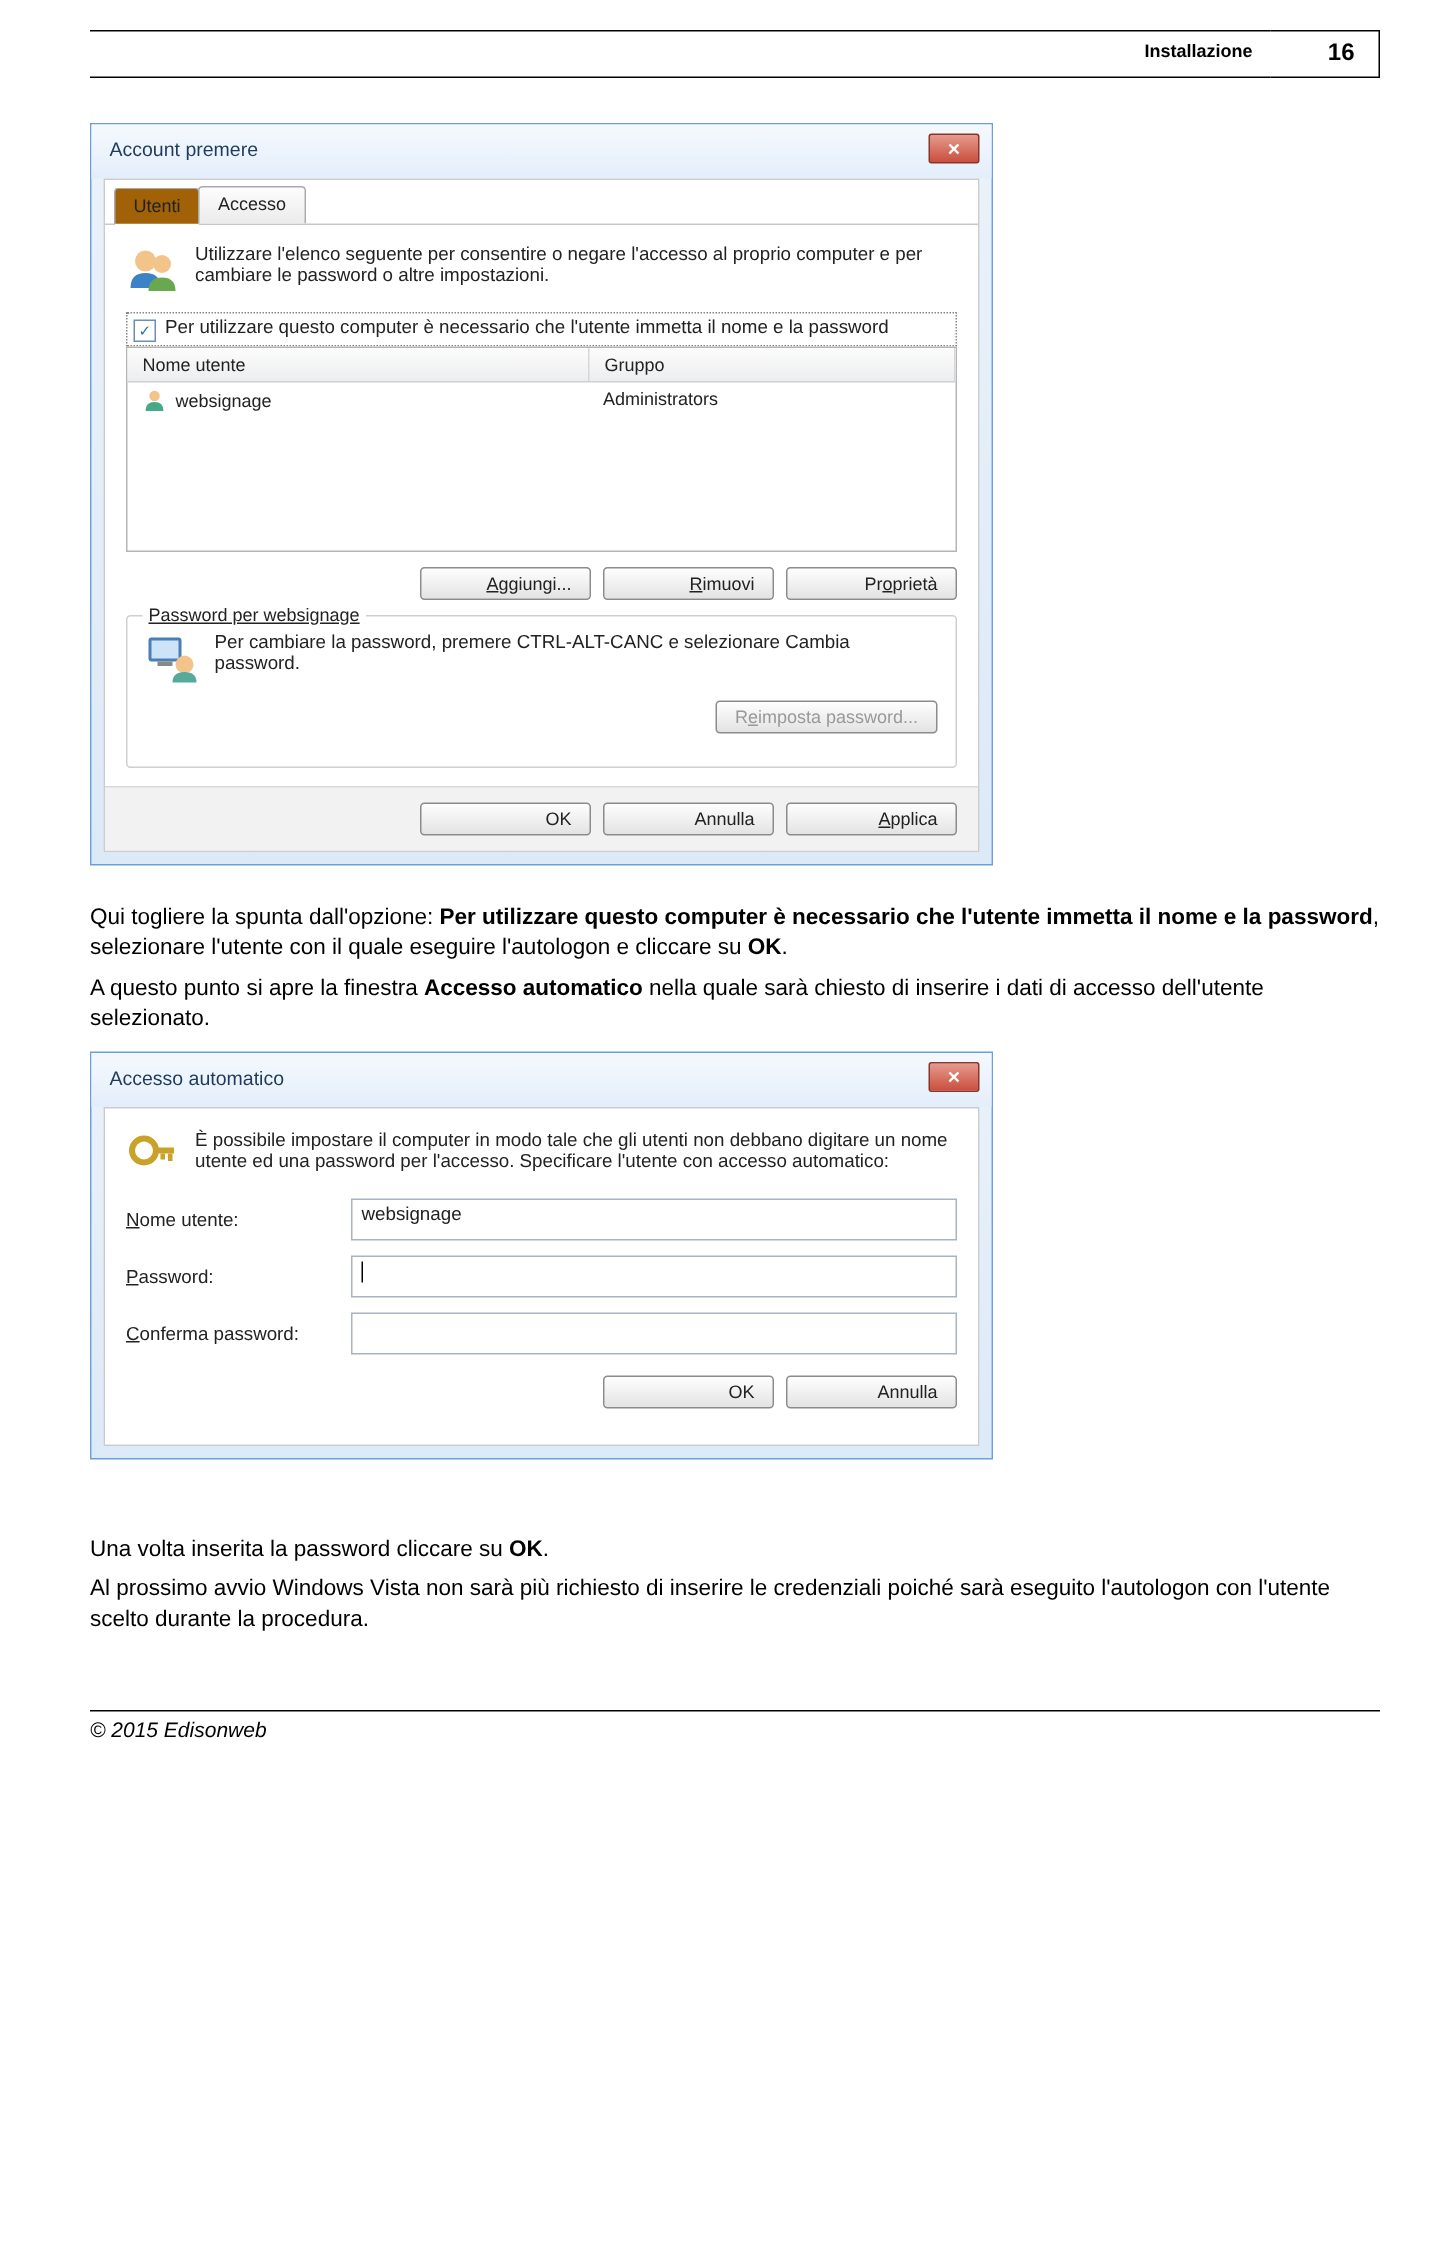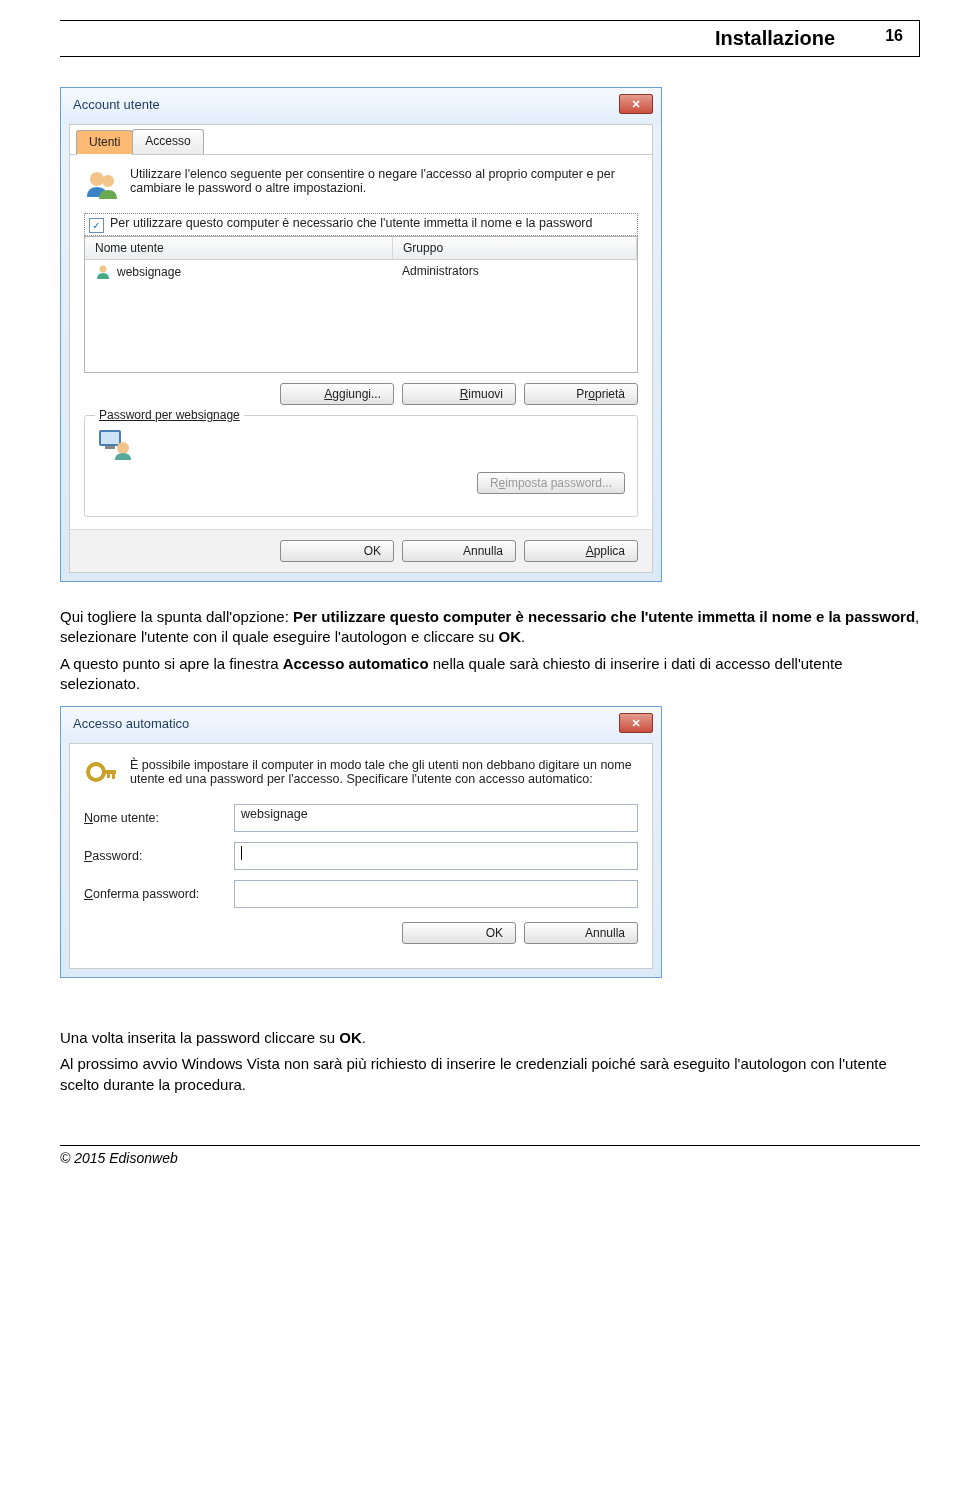--- a/index.html
+++ b/index.html
@@ -14,21 +14,21 @@
     padding: 20px 40px 10px 60px;
   }
   .header-row {
     display: flex;
     justify-content: flex-end;
     align-items: stretch;
     margin-bottom: 30px;
   }
   .header-title {
     font-weight: bold;
-    font-size: 20px;
+    font-size: 12px;
     padding: 6px 12px;
     border-top: 1.5px solid #000;
     border-bottom: 1.5px solid #000;
     flex: 1;
     text-align: right;
   }
   .header-pagenum {
     font-weight: bold;
     font-size: 16px;
     padding: 6px 16px;
@@ -70,21 +70,21 @@
     display:flex; gap:0; padding: 4px 6px 0 6px; background:#fff;
     border-bottom:1px solid #c9c9c9;
   }
   .tab {
     padding:4px 12px 5px; border:1px solid #aaa; border-bottom:none;
     border-radius:3px 3px 0 0; background:linear-gradient(#fdfdfd,#ebebeb);
     font-size:12px; margin-right:-1px;
     position:relative;
   }
   .tab.active {
-    background:#fdba74; border-bottom:1px solid #fff; top:1px; z-index:2;
+    background:#a16207; border-bottom:1px solid #fff; top:1px; z-index:2;
   }
   .tab-content { padding: 12px 14px; }
   .row { display:flex; gap:10px; align-items:flex-start; margin-bottom:10px;}
   .icon-users {
     width:36px;height:36px;flex-shrink:0;
   }
   .checkbox-row {
     display:flex; align-items:flex-start; gap:6px;
     border:1px dotted #888; padding:2px 4px;
   }
@@ -151,21 +151,21 @@
 
 <div class="page">
 
   <div class="header-row">
     <div class="header-title">Installazione</div>
     <div class="header-pagenum">16</div>
   </div>
 
   <div class="screenshot">
     <div class="titlebar">
-      <span class="title">Account utente</span>
+      <span class="title">Account premere</span>
       <div class="close-btn">✕</div>
     </div>
     <div class="dialog-body">
       <div class="tabs">
         <div class="tab active">Utenti</div>
         <div class="tab">Accesso</div>
       </div>
       <div class="tab-content">
         <div class="row">
           <svg class="icon-users" viewBox="0 0 36 36">
@@ -204,20 +204,21 @@
         <div class="groupbox">
           <div class="groupbox-title">Password per websignage</div>
           <div class="row">
             <svg class="icon-monitor" viewBox="0 0 36 36">
               <rect x="2" y="4" width="22" height="16" rx="2" fill="#4a7fb5"></rect>
               <rect x="4" y="6" width="18" height="12" fill="#cde3f7"></rect>
               <rect x="8" y="20" width="10" height="3" fill="#888"></rect>
               <circle cx="26" cy="22" r="6" fill="#f3c48a"></circle>
               <path d="M18 34 Q18 27 26 27 Q34 27 34 34 Z" fill="#5a9"></path>
             </svg>
+            <div>Per cambiare la password, premere CTRL-ALT-CANC e selezionare Cambia password.</div>
           </div>
           <div class="btn-row">
             <div class="btn disabled">R<span class="u">e</span>imposta password...</div>
           </div>
         </div>
       </div>
       <div class="footer-btns">
         <div class="btn">OK</div>
         <div class="btn">Annulla</div>
         <div class="btn"><span class="u">A</span>pplica</div>

